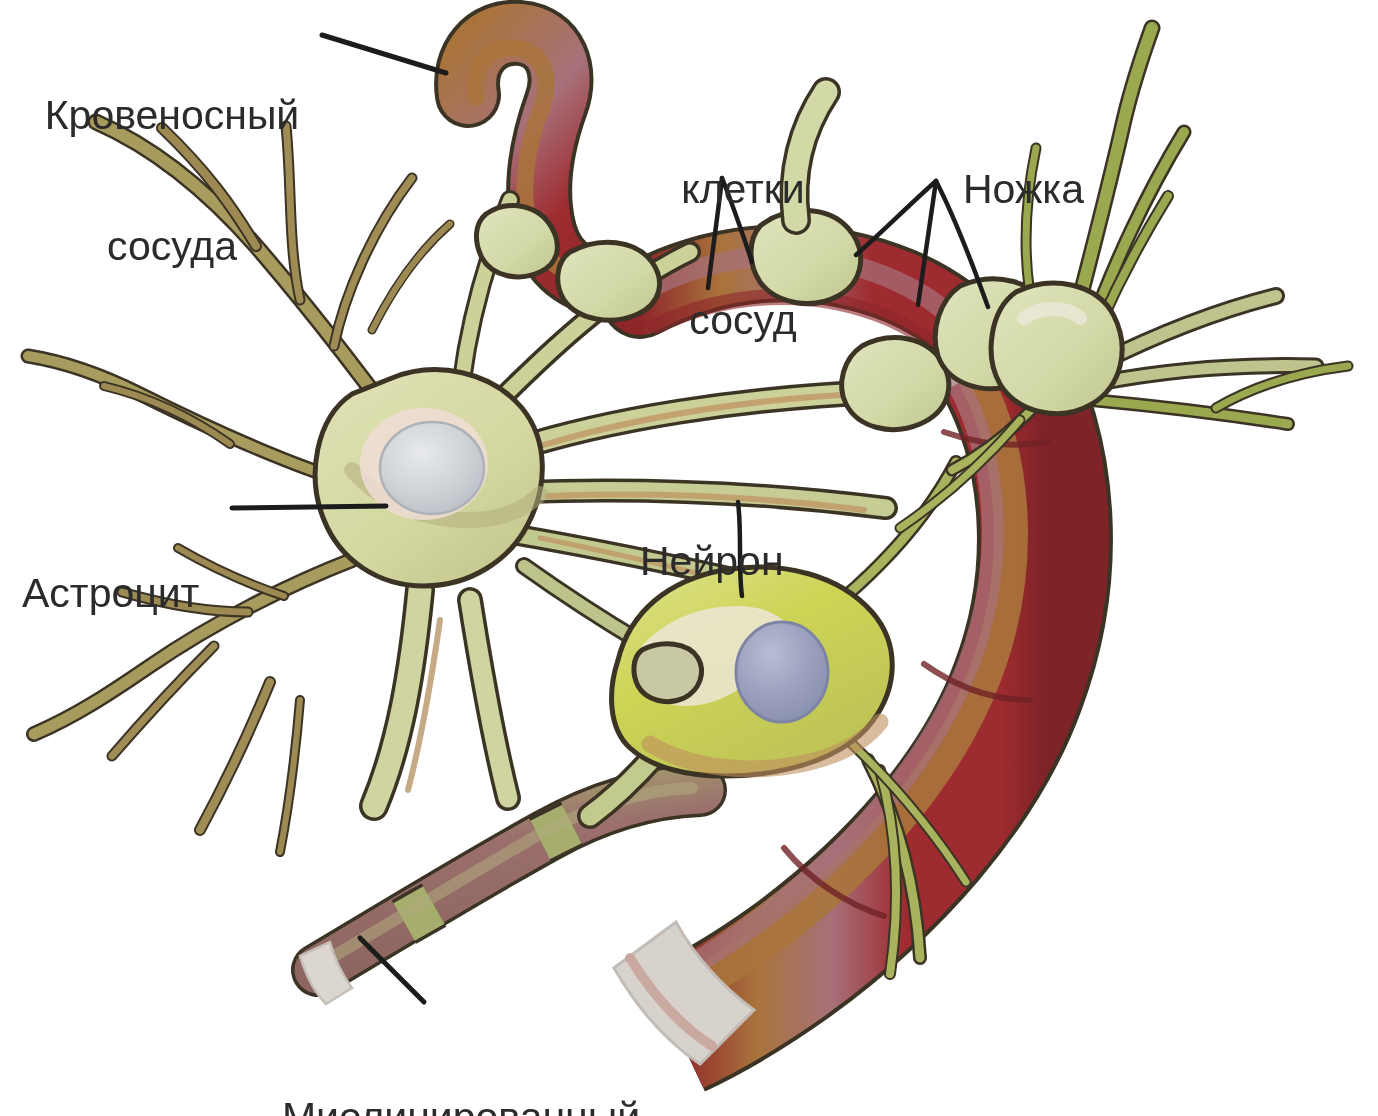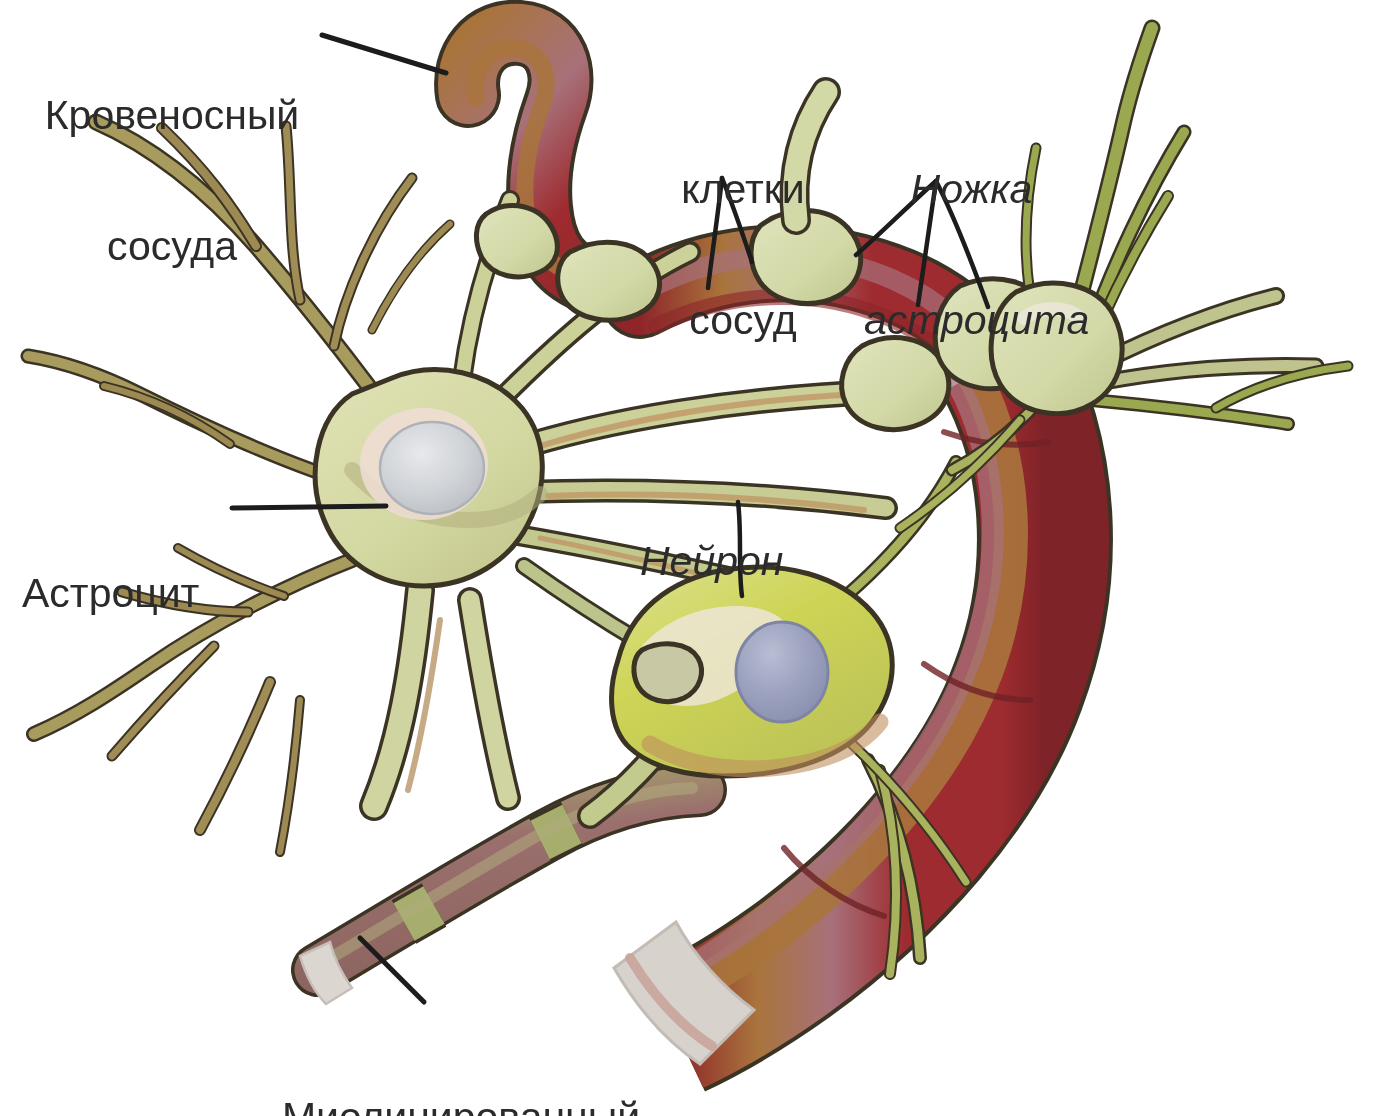--- a/index.html
+++ b/index.html
@@ -265,30 +265,29 @@
 <div class="lbl ctr" style="left:12px;top:6px;width:320px;">
   <div>Кровеносный</div>
   <div>сосуда</div>
 </div>
 
 <div class="lbl ctr" style="left:648px;top:80px;width:190px;">
   <div>клетки</div>
   <div>сосуд</div>
 </div>
 
-<div class="lbl ctr" style="left:864px;top:80px;width:215px;font-style:italic;">
+<div class="lbl ctr" style="left:916px;top:80px;width:215px;">
   <div>Ножка</div>
-  <div>астроцита</div>
 </div>
 
 <div class="lbl" style="left:22px;top:484px;width:210px;">
   <div>Астроцит</div>
 </div>
 
-<div class="lbl" style="left:640px;top:452px;width:180px;font-style:italic;">
+<div class="lbl" style="left:640px;top:452px;width:180px;">
   <div>Нейрон</div>
 </div>
 
 <div class="lbl ctr" style="left:256px;top:1008px;width:410px;">
   <div>Миелинированный</div>
   
 </div>
 
 </div>
 

